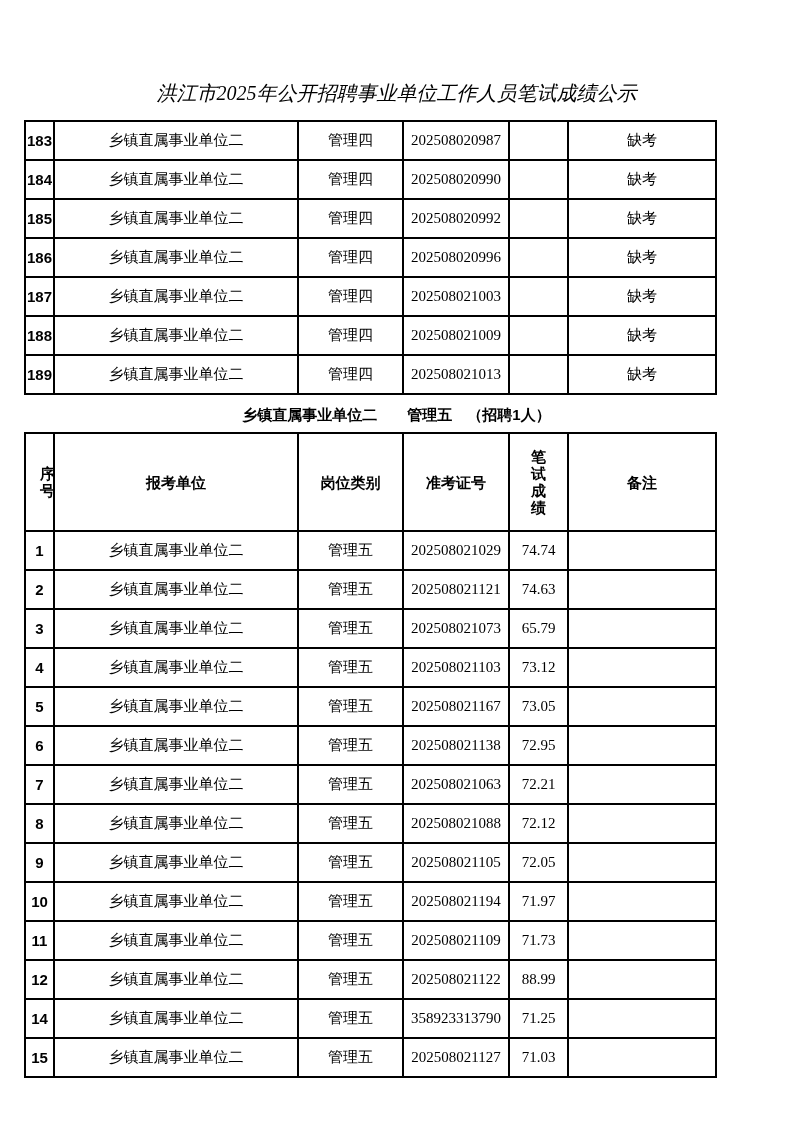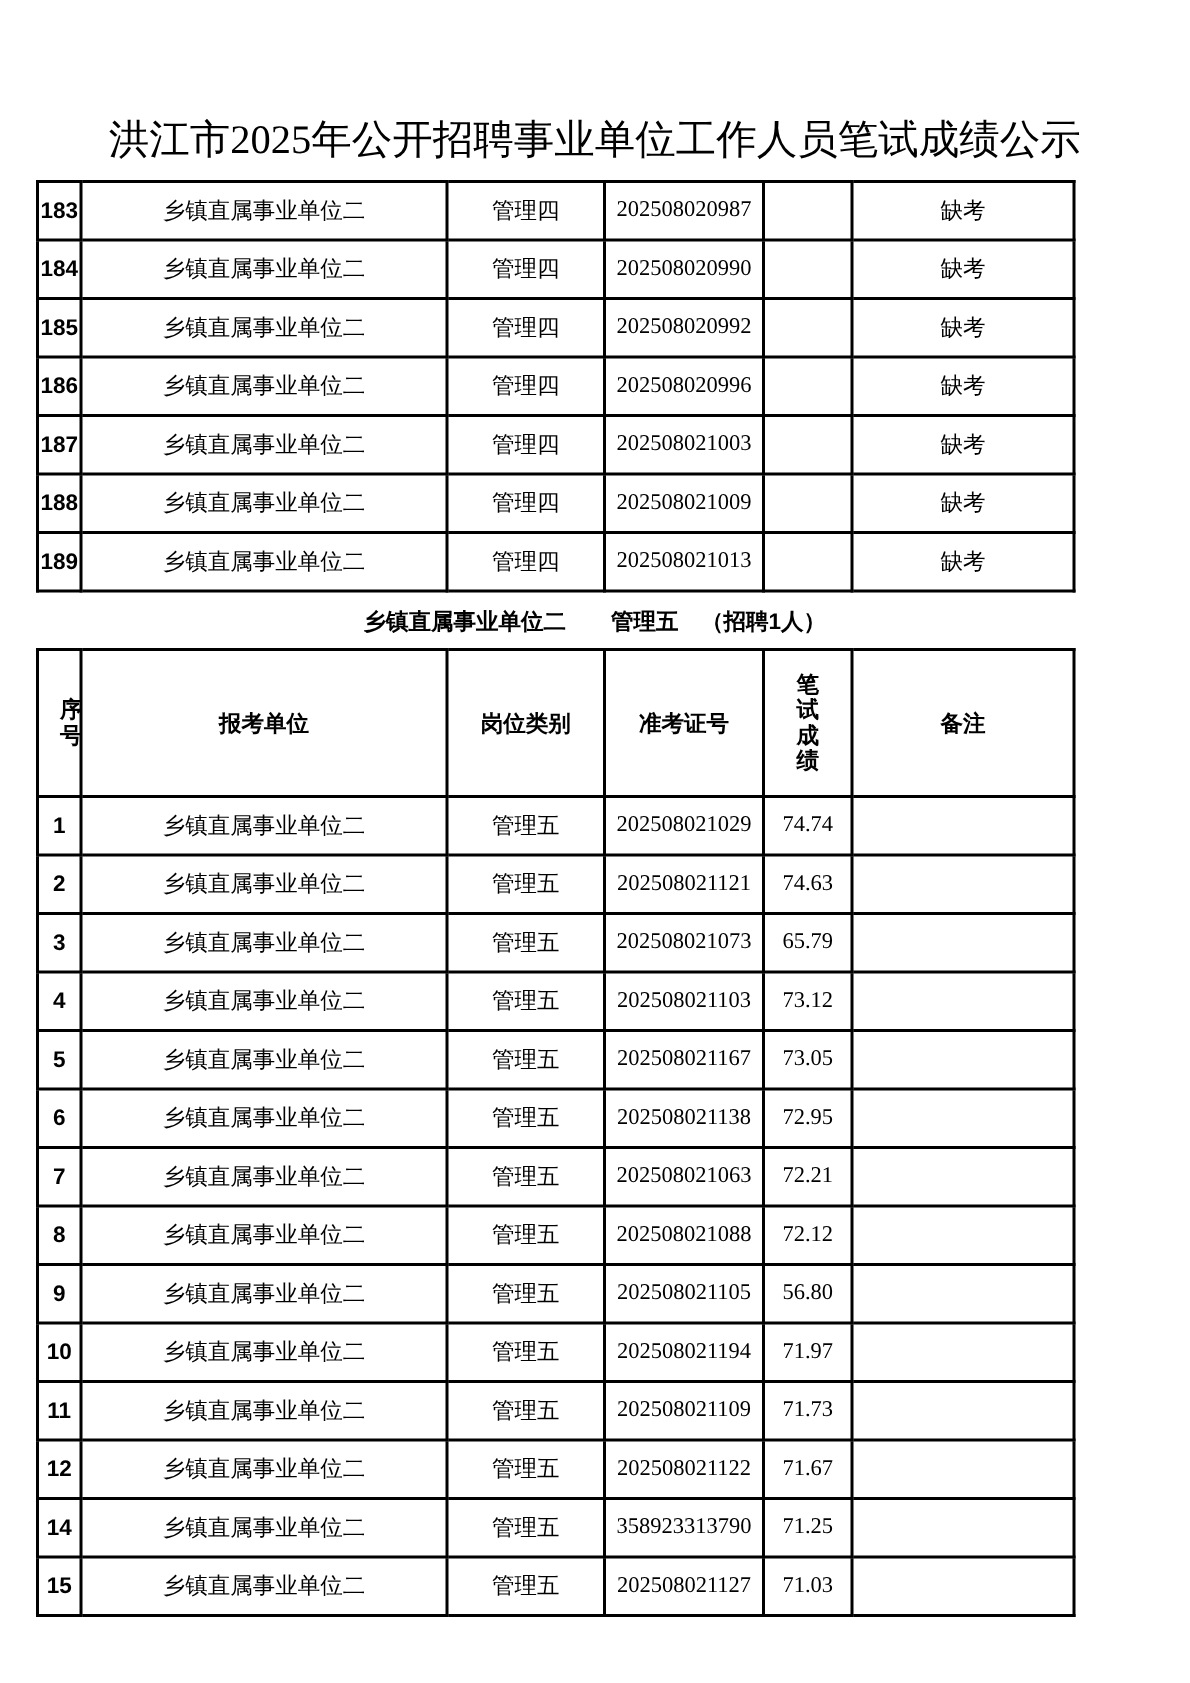--- a/index.html
+++ b/index.html
@@ -11,24 +11,25 @@
   }
   body {
     width: 793px;
     height: 1122px;
     overflow: hidden;
     position: relative;
   }
   .title {
     margin: 80px 0 0 0;
     text-align: center;
-    font-size: 27px;
+    font-size: 20px;
     font-weight: normal;
     line-height: 26px;
     font-family: "Liberation Serif", "DejaVu Serif", serif;
+    font-style: italic;
   }
   table.score-table {
     border-collapse: collapse;
     table-layout: fixed;
     width: 691px;
     margin-left: 24px;
   }
   table.score-table, table.score-table td, table.score-table th {
     border: 2px solid #000000;
   }
@@ -238,21 +239,21 @@
           <td class="c-category">管理五</td>
           <td class="c-ticket">202508021088</td>
           <td class="c-score">72.12</td>
           <td class="c-remark"></td>
         </tr>
         <tr>
           <td class="c-no">9</td>
           <td class="c-unit">乡镇直属事业单位二</td>
           <td class="c-category">管理五</td>
           <td class="c-ticket">202508021105</td>
-          <td class="c-score">56.80</td>
+          <td class="c-score">72.05</td>
           <td class="c-remark"></td>
         </tr>
         <tr>
           <td class="c-no">10</td>
           <td class="c-unit">乡镇直属事业单位二</td>
           <td class="c-category">管理五</td>
           <td class="c-ticket">202508021194</td>
           <td class="c-score">71.97</td>
           <td class="c-remark"></td>
         </tr>
@@ -262,21 +263,21 @@
           <td class="c-category">管理五</td>
           <td class="c-ticket">202508021109</td>
           <td class="c-score">71.73</td>
           <td class="c-remark"></td>
         </tr>
         <tr>
           <td class="c-no">12</td>
           <td class="c-unit">乡镇直属事业单位二</td>
           <td class="c-category">管理五</td>
           <td class="c-ticket">202508021122</td>
-          <td class="c-score">71.67</td>
+          <td class="c-score">88.99</td>
           <td class="c-remark"></td>
         </tr>
         <tr>
           <td class="c-no">14</td>
           <td class="c-unit">乡镇直属事业单位二</td>
           <td class="c-category">管理五</td>
           <td class="c-ticket">358923313790</td>
           <td class="c-score">71.25</td>
           <td class="c-remark"></td>
         </tr>

